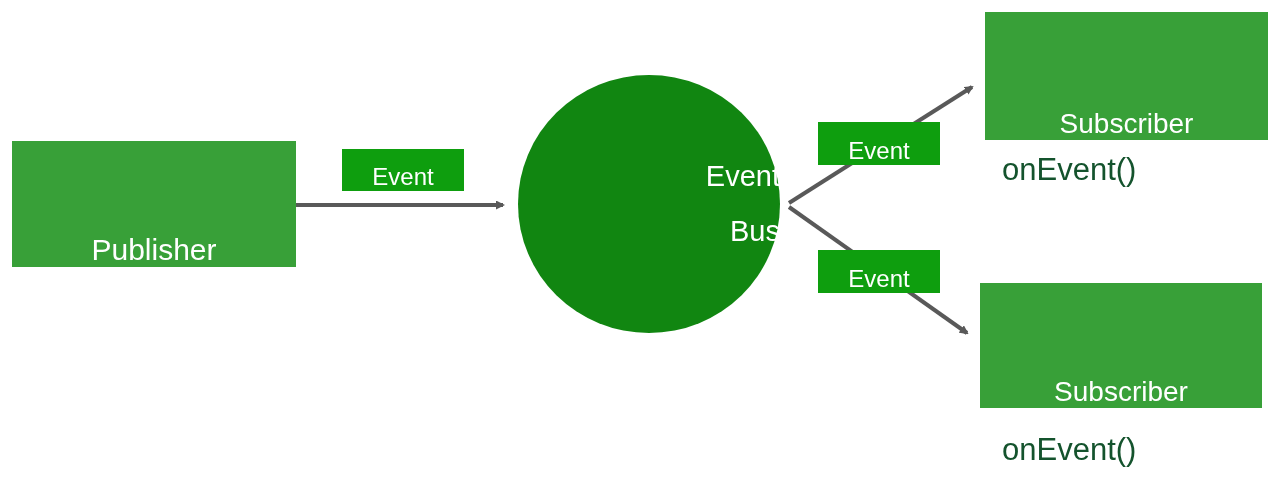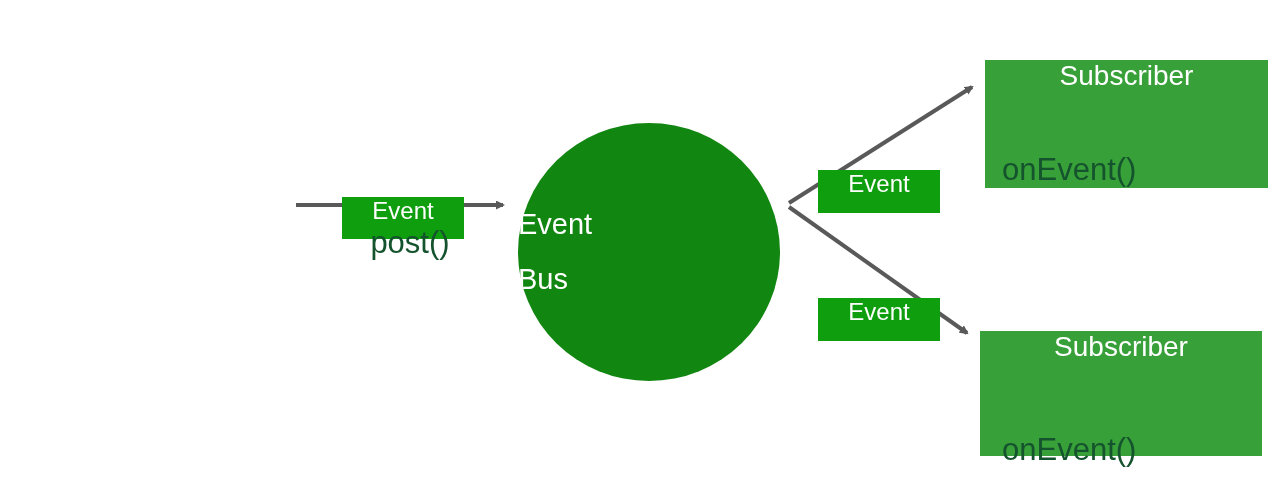--- a/index.html
+++ b/index.html
@@ -19,25 +19,24 @@
     position: absolute;
     left: 0;
     top: 0;
     width: 1280px;
     height: 479px;
     pointer-events: none;
   }
   .node {
     position: absolute;
     display: flex;
-    align-items: flex-start;
+    align-items: flex-end;
     justify-content: center;
     color: #ffffff;
     box-sizing: border-box;
-    margin-top: 48px;
   }
   .big-box {
     background: #38a038;
     font-size: 30px;
   }
   .publisher-box    { left: 12px;  top: 141px; width: 284px; height: 126px; }
   .subscriber-top   { left: 985px; top: 12px;  width: 283px; height: 128px; font-size: 28px; }
   .subscriber-bot   { left: 980px; top: 283px; width: 282px; height: 125px; font-size: 28px; }
   .event-badge {
     background: #0e9e0e;
@@ -79,26 +78,28 @@
         <path d="M0,0 L9,4.5 L0,9 Z" fill="#595959"></path>
       </marker>
     </defs>
     <g stroke="#595959" stroke-width="4" fill="none">
       <line x1="296" y1="205" x2="503" y2="205" marker-end="url(#arrowhead)"></line>
       <line x1="789" y1="203" x2="972" y2="87" marker-end="url(#arrowhead)"></line>
       <line x1="789" y1="207" x2="967" y2="333" marker-end="url(#arrowhead)"></line>
     </g>
   </svg>
 
+  <div class="node big-box publisher-box">
+    <span>Publisher</span>
+  </div>
 
   <div class="node event-badge event-badge-pub">
     <span>Event</span>
   </div>
 
-  <div class="dark-label post-label">post()</div>
 
   <div class="node bus-circle">
     <span class="line">Event</span>
     <span class="line">Bus</span>
   </div>
 
   <div class="node event-badge event-badge-top">
     <span>Event</span>
   </div>
 

